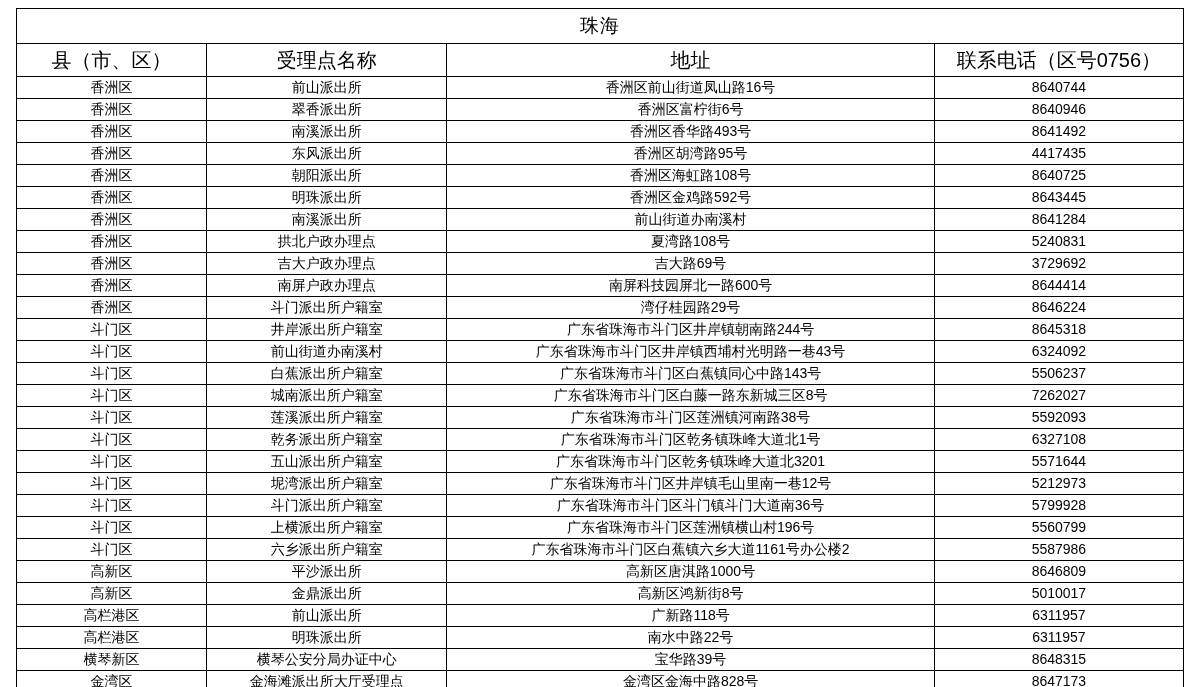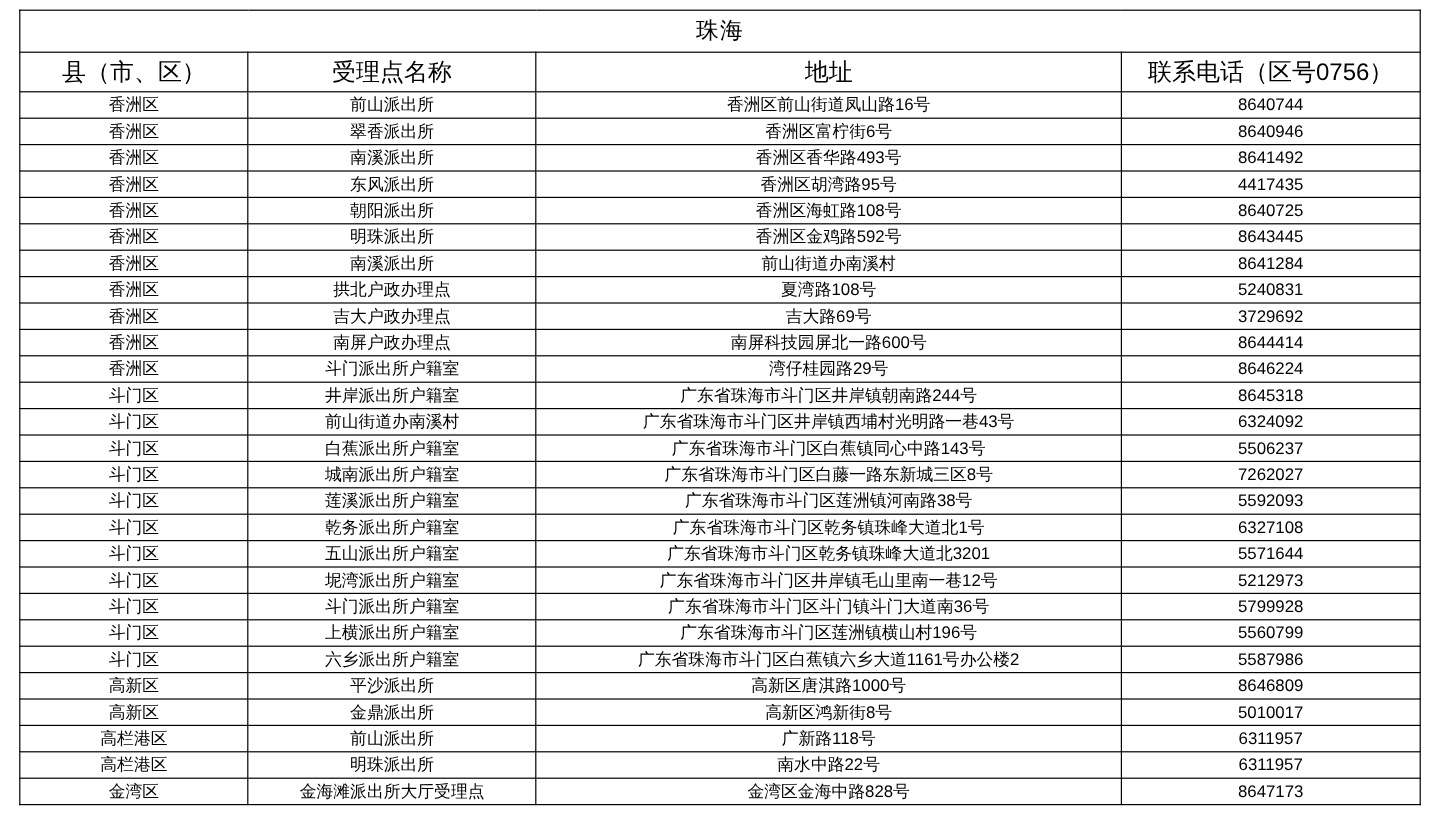--- a/index.html
+++ b/index.html
@@ -222,19 +222,25 @@
         <td class="data-cell">广新路118号</td>
         <td class="data-cell">6311957</td>
       </tr>
       <tr>
         <td class="data-cell">高栏港区</td>
         <td class="data-cell">明珠派出所</td>
         <td class="data-cell">南水中路22号</td>
         <td class="data-cell">6311957</td>
       </tr>
       <tr>
+        <td class="data-cell">横琴新区</td>
+        <td class="data-cell">横琴公安分局办证中心</td>
+        <td class="data-cell">宝华路39号</td>
+        <td class="data-cell">8648315</td>
+      </tr>
+      <tr>
         <td class="data-cell">金湾区</td>
         <td class="data-cell">金海滩派出所大厅受理点</td>
         <td class="data-cell">金湾区金海中路828号</td>
         <td class="data-cell">8647173</td>
       </tr>
     </tbody>
 </table>
 
 </body></html>

